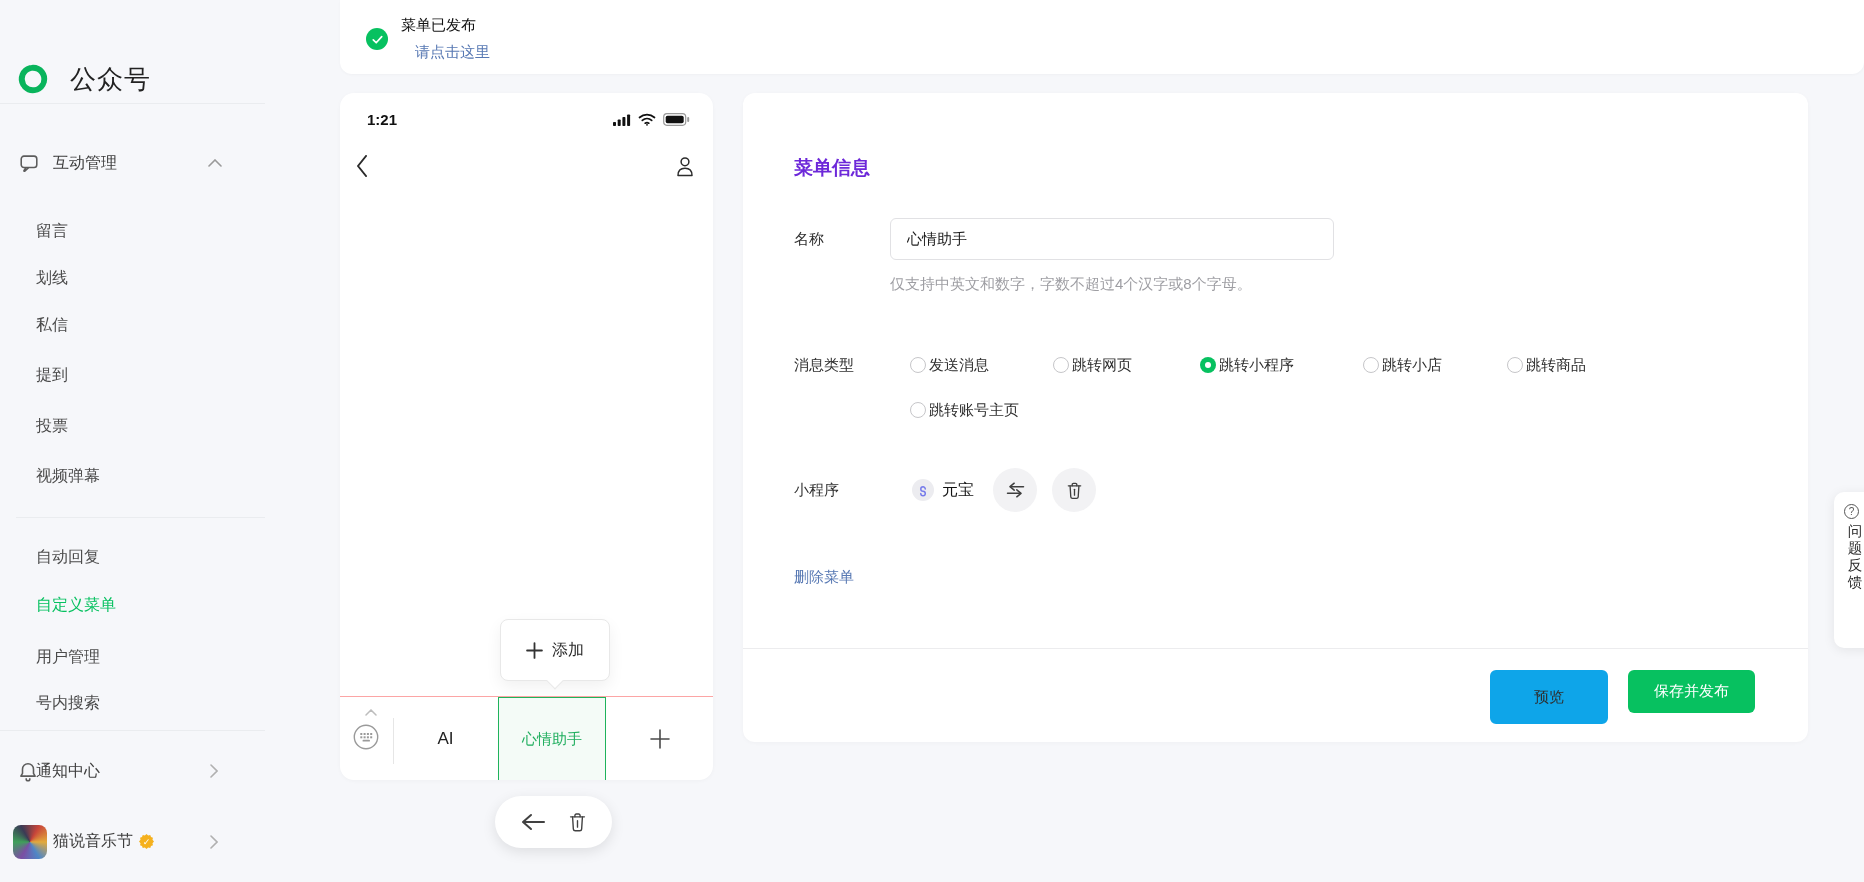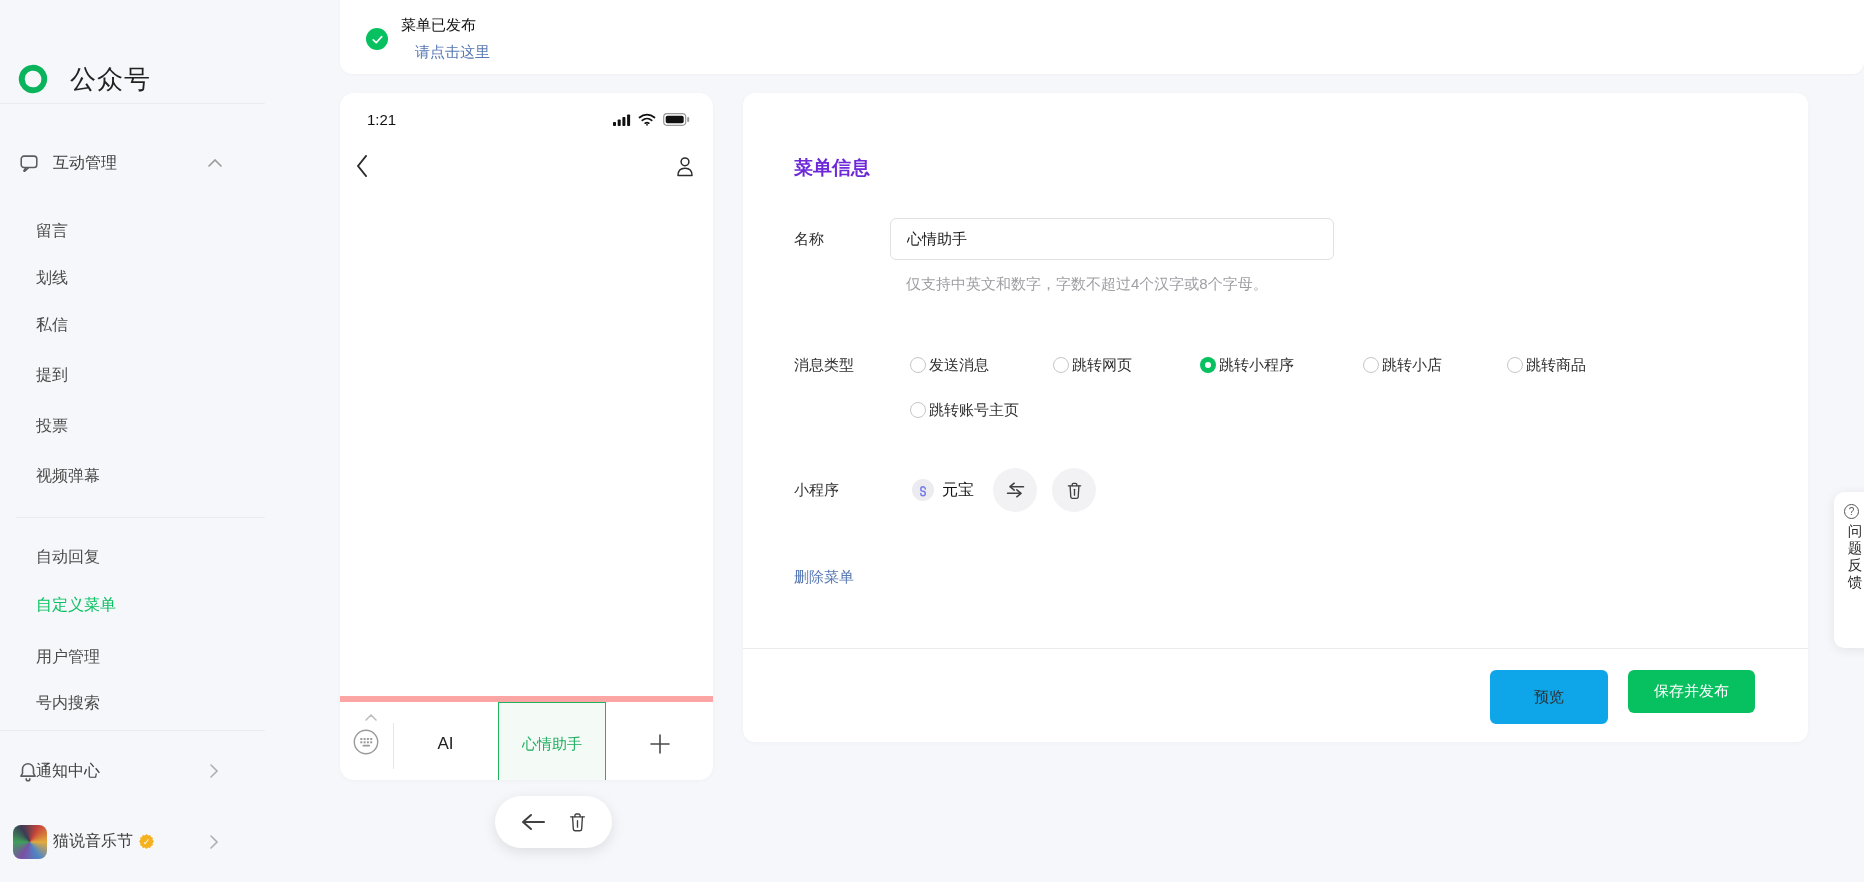--- a/index.html
+++ b/index.html
@@ -33,31 +33,31 @@
   .notif-check{left:26px;top:28px;width:22px;height:22px;border-radius:50%;background:#07c160;
                display:flex;align-items:center;justify-content:center;}
   .notif-title{left:61px;top:14px;font-size:15px;font-weight:500;color:#111;line-height:21px;}
   .notif-body{left:61px;top:41px;font-size:15px;color:#22232a;line-height:21px;display:flex;}
   .link{color:#5778b3;cursor:pointer;}
   .notif-link{margin-left:14px;}
 
   
   .phone{left:340px;top:93px;width:373px;height:687px;background:#fff;border-radius:14px;
          box-shadow:0 1px 4px rgba(0,0,0,0.03);overflow:hidden;}
-  .phone .time{left:27px;top:18px;font-size:15px;font-weight:400;color:#111;}
+  .phone .time{left:27px;top:18px;font-size:15px;font-weight:700;color:#111;}
   .status-icons{right:23px;top:20px;display:flex;align-items:center;gap:7px;}
   .ph-back{left:16px;top:62px;}
   .ph-person{left:333px;top:61px;}
   .add-pop{left:160px;top:526px;width:108px;height:60px;background:#fff;border:1px solid #e8e8e8;
            border-radius:8px;box-shadow:0 6px 16px rgba(0,0,0,0.06);display:flex;align-items:center;
            justify-content:center;gap:9px;}
   .add-pop .lbl{font-size:16px;color:#2b2b2b;}
   .add-caret{left:50%;bottom:-6.5px;width:11px;height:11px;background:#fff;transform:translateX(-50%) rotate(45deg);
              border-right:1px solid #e8e8e8;border-bottom:1px solid #e8e8e8;}
-  .tabbar{left:0;top:603px;width:373px;height:84px;border-top:6px solid #fca5a5;}
+  .tabbar{left:0;top:603px;width:373px;height:84px;border-top:1px solid #fca5a5;}
   .kb-caret{left:25px;top:12px;}
   .kb-btn{left:13px;top:27px;}
   .tab-div{left:53px;top:21px;width:1px;height:46px;background:#e6e6e6;}
   .tab{top:0;height:84px;display:flex;align-items:center;justify-content:center;}
   .tab-ai{left:53px;width:105px;font-size:17px;color:#222;}
   .tab-active{left:158px;top:0;width:106px;height:82px;border:1px solid #1fb35c;background:#f4fbf7;
               font-size:15px;color:#1fae5e;}
   .tab-plus{left:266px;width:107px;}
 
   
@@ -66,21 +66,21 @@
 
   
   .editor{left:743px;top:93px;width:1065px;height:649px;background:#fff;border-radius:12px;
           box-shadow:0 1px 4px rgba(0,0,0,0.03);}
   .ed-title{left:51px;top:64px;font-size:19px;font-weight:700;color:#6d28d9;line-height:22px;}
   .ed-label{font-size:15px;color:#2e2e2e;line-height:22px;}
   .name-label{left:51px;top:135px;}
   .name-input{left:147px;top:125px;width:426px;height:40px;border:1px solid #e1e1e4;border-radius:6px;
               padding:0 0 0 16px;font-size:15px;color:#1a1a1a;outline:none;background:#fff;
               font-family:"Liberation Sans","DejaVu Sans",sans-serif;}
-  .name-hint{left:147px;top:180px;font-size:15px;color:#9e9ea3;line-height:21px;margin-left:16px;}
+  .name-hint{left:147px;top:180px;font-size:15px;color:#9e9ea3;line-height:21px;}
   .type-label{left:51px;top:261px;}
   .radio-opt{display:inline-flex;align-items:center;gap:3px;height:18px;font-size:15px;color:#2e2e2e;cursor:pointer;}
   .radio{width:16px;height:16px;border-radius:50%;border:1px solid #c6c6c9;background:#fff;box-sizing:border-box;}
   .radio.sel{border:none;background:#07c160;position:relative;}
   .radio.sel::after{content:"";position:absolute;left:5px;top:5px;width:6px;height:6px;border-radius:50%;background:#fff;}
   .mini-label{left:51px;top:386px;}
   .mini-chip-icon{left:169px;top:386px;width:22px;height:22px;border-radius:50%;background:#ececf0;
                   display:flex;align-items:center;justify-content:center;}
   .mini-value{left:199px;top:386px;font-size:16px;color:#111;line-height:22px;}
   .round-btn{width:44px;height:44px;border-radius:50%;background:#f2f2f4;display:flex;align-items:center;justify-content:center;cursor:pointer;}
@@ -215,20 +215,29 @@
           <polyline points="10,1 2,11 10,21"></polyline>
         </svg>
     </span>
     <span class="abs ph-person">
       <svg width="24" height="25" viewBox="0 0 24 25" fill="none" stroke="#2c2c2c" stroke-width="1.5" stroke-linejoin="round">
         <circle cx="12" cy="7.8" r="3.9"></circle>
         <path d="M5 21.5 h14 c0 -4.8 -3 -7.2 -7 -7.2 s-7 2.4 -7 7.2 Z"></path>
       </svg>
     </span>
 
+    <div class="abs add-pop">
+      <span>
+        <svg width="17" height="17" viewBox="0 0 16 16" fill="none" stroke="#333" stroke-width="1.7" stroke-linecap="round">
+            <path d="M8 1 v14 M1 8 h14"></path>
+          </svg>
+      </span>
+      <span class="lbl nowrap">添加</span>
+      <span class="abs add-caret"></span>
+    </div>
 
     <div class="abs tabbar">
       <span class="abs kb-caret">
         <svg width="12" height="7" viewBox="0 0 12 7" fill="none" stroke="#bdbdbd" stroke-width="1.5" stroke-linecap="round">
             <polyline points="1,6 6,1 11,6"></polyline>
           </svg>
       </span>
       <span class="abs kb-btn">
         <svg width="26" height="26" viewBox="0 0 26 26" fill="none">
           <circle cx="13" cy="13" r="11.7" stroke="#9a9a9a" stroke-width="1.4"></circle>

